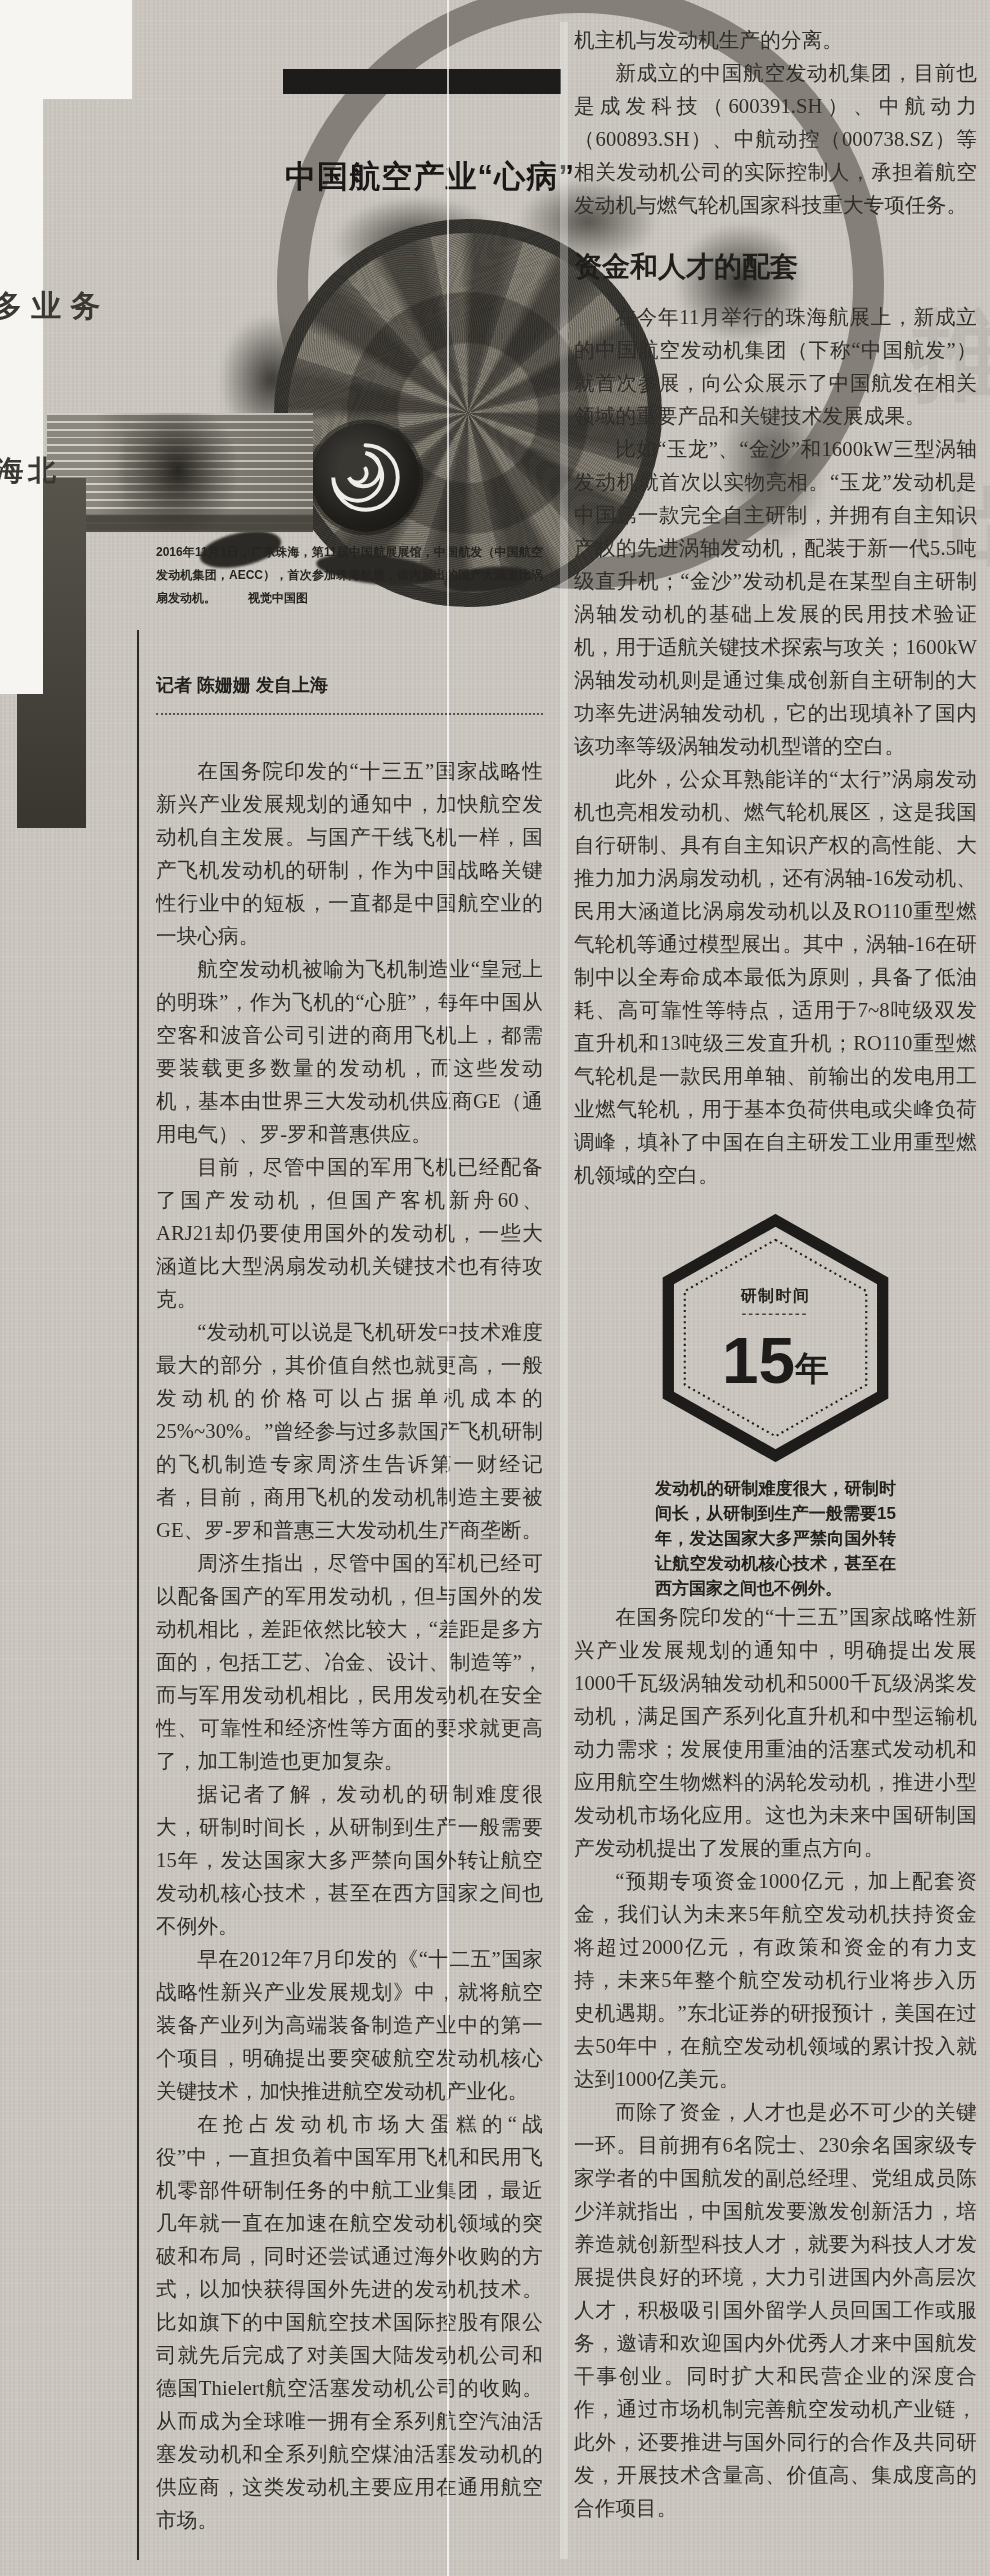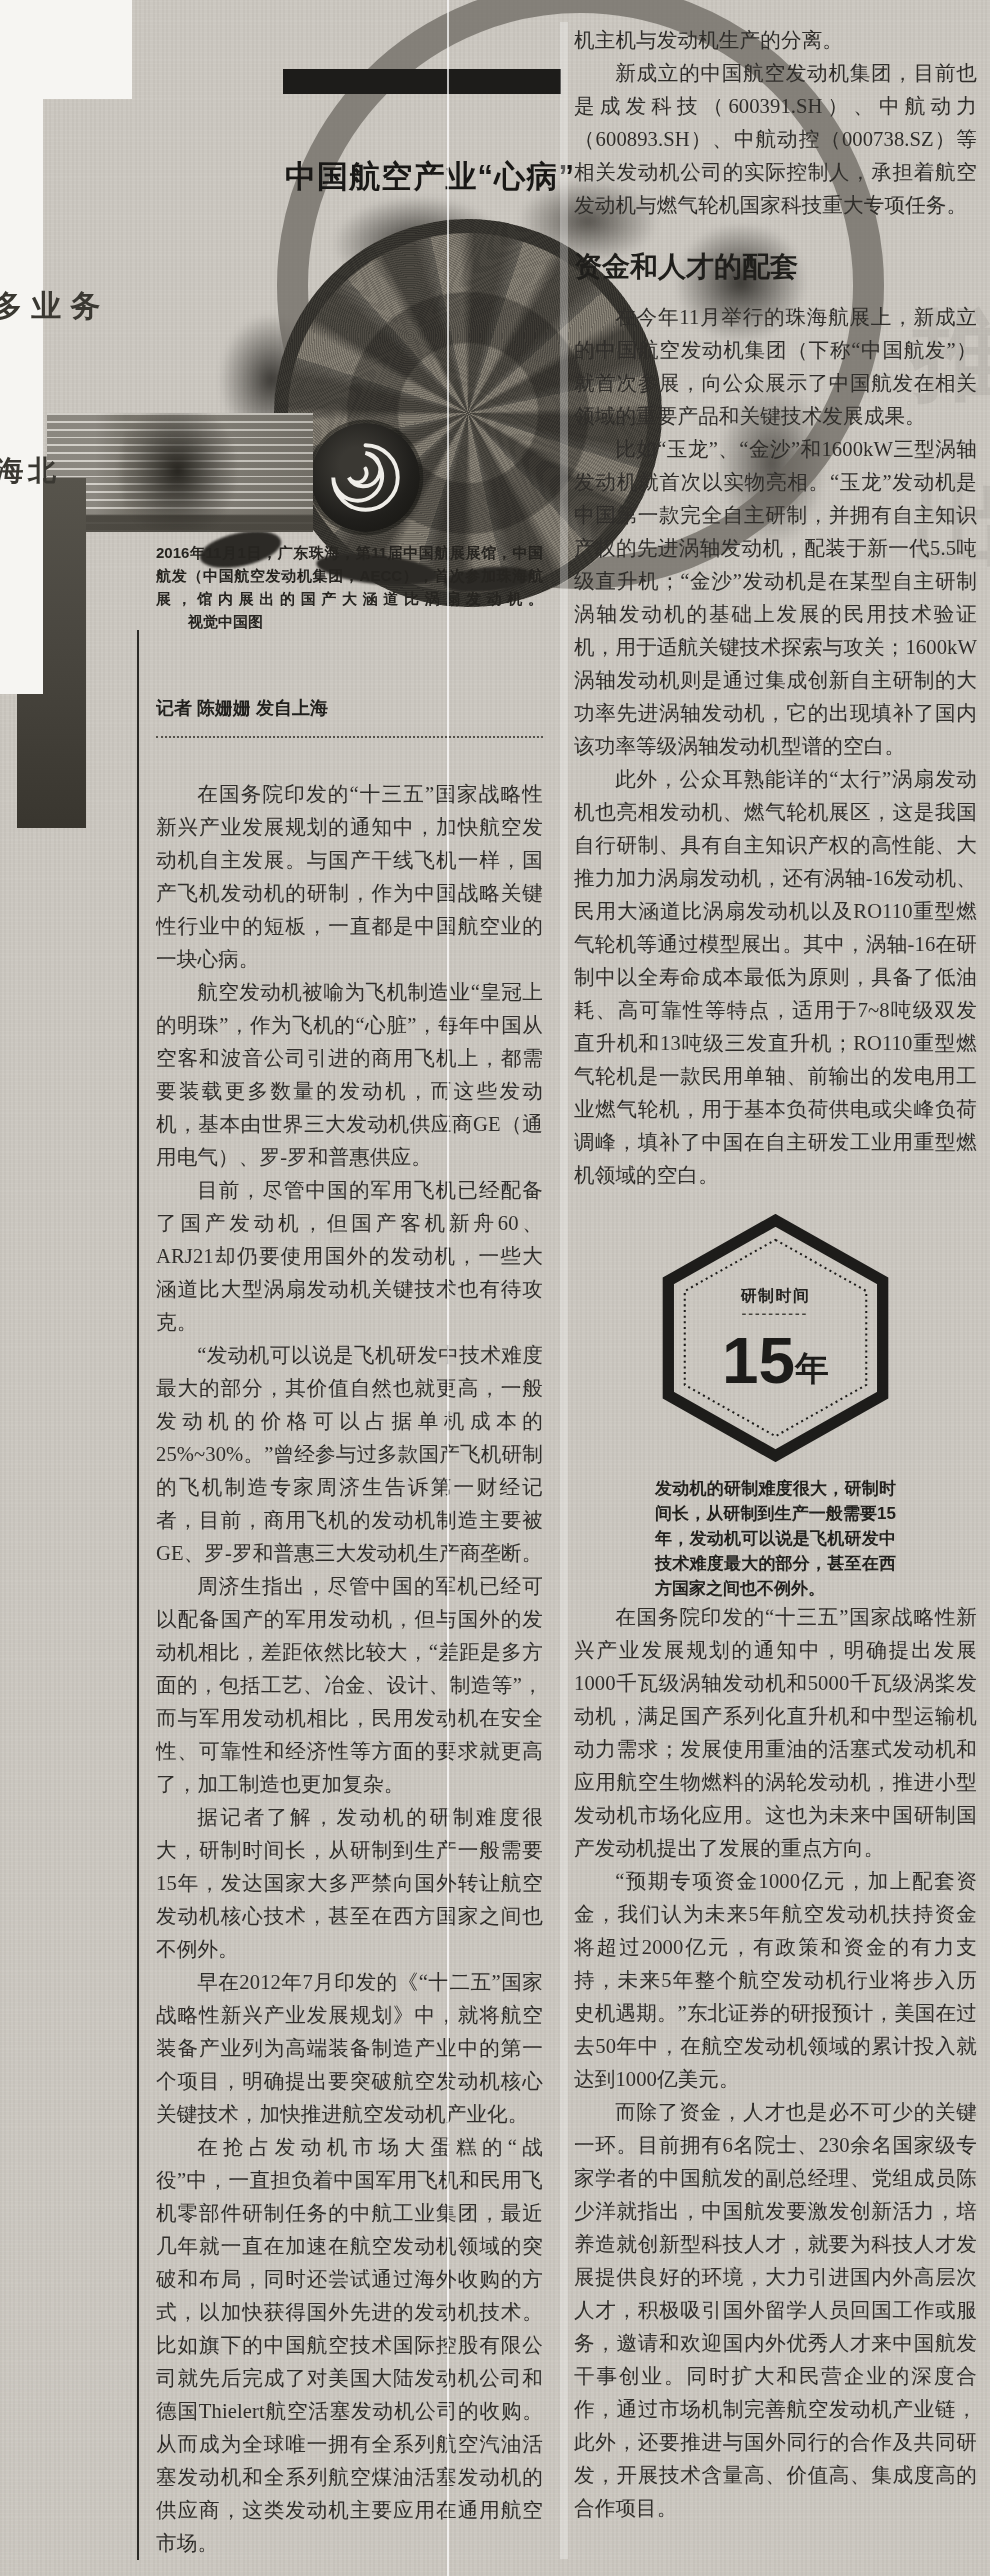--- a/index.html
+++ b/index.html
@@ -50,21 +50,21 @@
     background:linear-gradient(0deg,#39362f, #4a4740 55%, #57544c),
       radial-gradient(circle at 60% 20%, rgba(20,19,16,.8), rgba(0,0,0,0) 70%);
     filter:blur(0.6px);}
   
   .vrule{background:#2b2a26;}
   
   .col{position:absolute;overflow:hidden;}
   #left-col{left:156px;top:541px;width:387px;height:2035px;}
   #right-col{left:574px;top:24px;width:403px;height:2553px;}
   .photo-caption{font-family:"Liberation Sans","DejaVu Sans",sans-serif;font-weight:bold;
-    font-size:15px;line-height:23px;text-align:justify;margin:0;color:#262420;}
+    font-size:12px;line-height:23px;text-align:justify;margin:0;color:#262420;}
   .credit{margin-left:32px;white-space:nowrap;}
   #byline{font-family:"Liberation Sans","DejaVu Sans",sans-serif;font-weight:bold;
     font-size:18px;color:#21201d;margin-top:63px;padding-bottom:15.6px;
     border-bottom:2.2px dotted #55524b;}
   .body-p{font-size:20.6px;line-height:33px;text-align:justify;margin:0;text-indent:2em;letter-spacing:0.1px;}
   .body-p.noindent{text-indent:0;}
   #left-col .body-p:first-of-type{margin-top:40px;}
   .col-head{font-family:"Liberation Sans","DejaVu Sans",sans-serif;font-size:28px;
     font-weight:900;color:#1f1e1b;margin:25.6px 0 15.6px;}
   
@@ -144,21 +144,21 @@
       </div>
 
     <div id="figure">
       <svg width="241" height="248" viewBox="0 0 470 483">
         <polygon points="235,12 444,130 444,353 235,471 26,353 26,130" fill="none" stroke="#1d1c1a" stroke-width="22"></polygon>
         <polygon points="235,50 412,150 412,333 235,433 58,333 58,150" fill="none" stroke="#1d1c1a" stroke-width="4" stroke-dasharray="4 7"></polygon>
         <text class="hex-label" x="235" y="170" text-anchor="middle" font-size="31" letter-spacing="3" fill="#22211e" font-family="Liberation Sans, DejaVu Sans, sans-serif">研制时间</text>
         <line x1="170" y1="195" x2="300" y2="195" stroke="#44423c" stroke-width="3" stroke-dasharray="7 6"></line>
         <text x="235" y="330" text-anchor="middle" fill="#1d1c1a" font-family="Liberation Sans, DejaVu Sans, sans-serif" font-weight="bold"><tspan font-size="128">15</tspan><tspan font-size="66" dy="-6">年</tspan></text>
       </svg>
-      <p id="info-caption">发动机的研制难度很大，研制时间长，从研制到生产一般需要15年，发动机可以说是飞机研发中技术难度最大的部分，甚至在西方国家之间也不例外。</p>
+      <p id="info-caption">发动机的研制难度很大，研制时间长，从研制到生产一般需要15年，发达国家大多严禁向国外转让航空发动机核心技术，甚至在西方国家之间也不例外。</p>
     </div>
 
     <div>
         <p class="body-p">在国务院印发的“十三五”国家战略性新兴产业发展规划的通知中，明确提出发展1000千瓦级涡轴发动机和5000千瓦级涡桨发动机，满足国产系列化直升机和中型运输机动力需求；发展使用重油的活塞式发动机和应用航空生物燃料的涡轮发动机，推进小型发动机市场化应用。这也为未来中国研制国产发动机提出了发展的重点方向。</p>
         <p class="body-p">“预期专项资金1000亿元，加上配套资金，我们认为未来5年航空发动机扶持资金将超过2000亿元，有政策和资金的有力支持，未来5年整个航空发动机行业将步入历史机遇期。”东北证券的研报预计，美国在过去50年中，在航空发动机领域的累计投入就达到1000亿美元。</p>
         <p class="body-p">而除了资金，人才也是必不可少的关键一环。目前拥有6名院士、230余名国家级专家学者的中国航发的副总经理、党组成员陈少洋就指出，中国航发要激发创新活力，培养造就创新型科技人才，就要为科技人才发展提供良好的环境，大力引进国内外高层次人才，积极吸引国外留学人员回国工作或服务，邀请和欢迎国内外优秀人才来中国航发干事创业。同时扩大和民营企业的深度合作，通过市场机制完善航空发动机产业链，此外，还要推进与国外同行的合作及共同研发，开展技术含量高、价值高、集成度高的合作项目。</p>
       </div>
   </div>
 
   <div class="crease abs" style="left:447px;top:0;width:2.2px;height:2576px;z-index:9;"></div>

